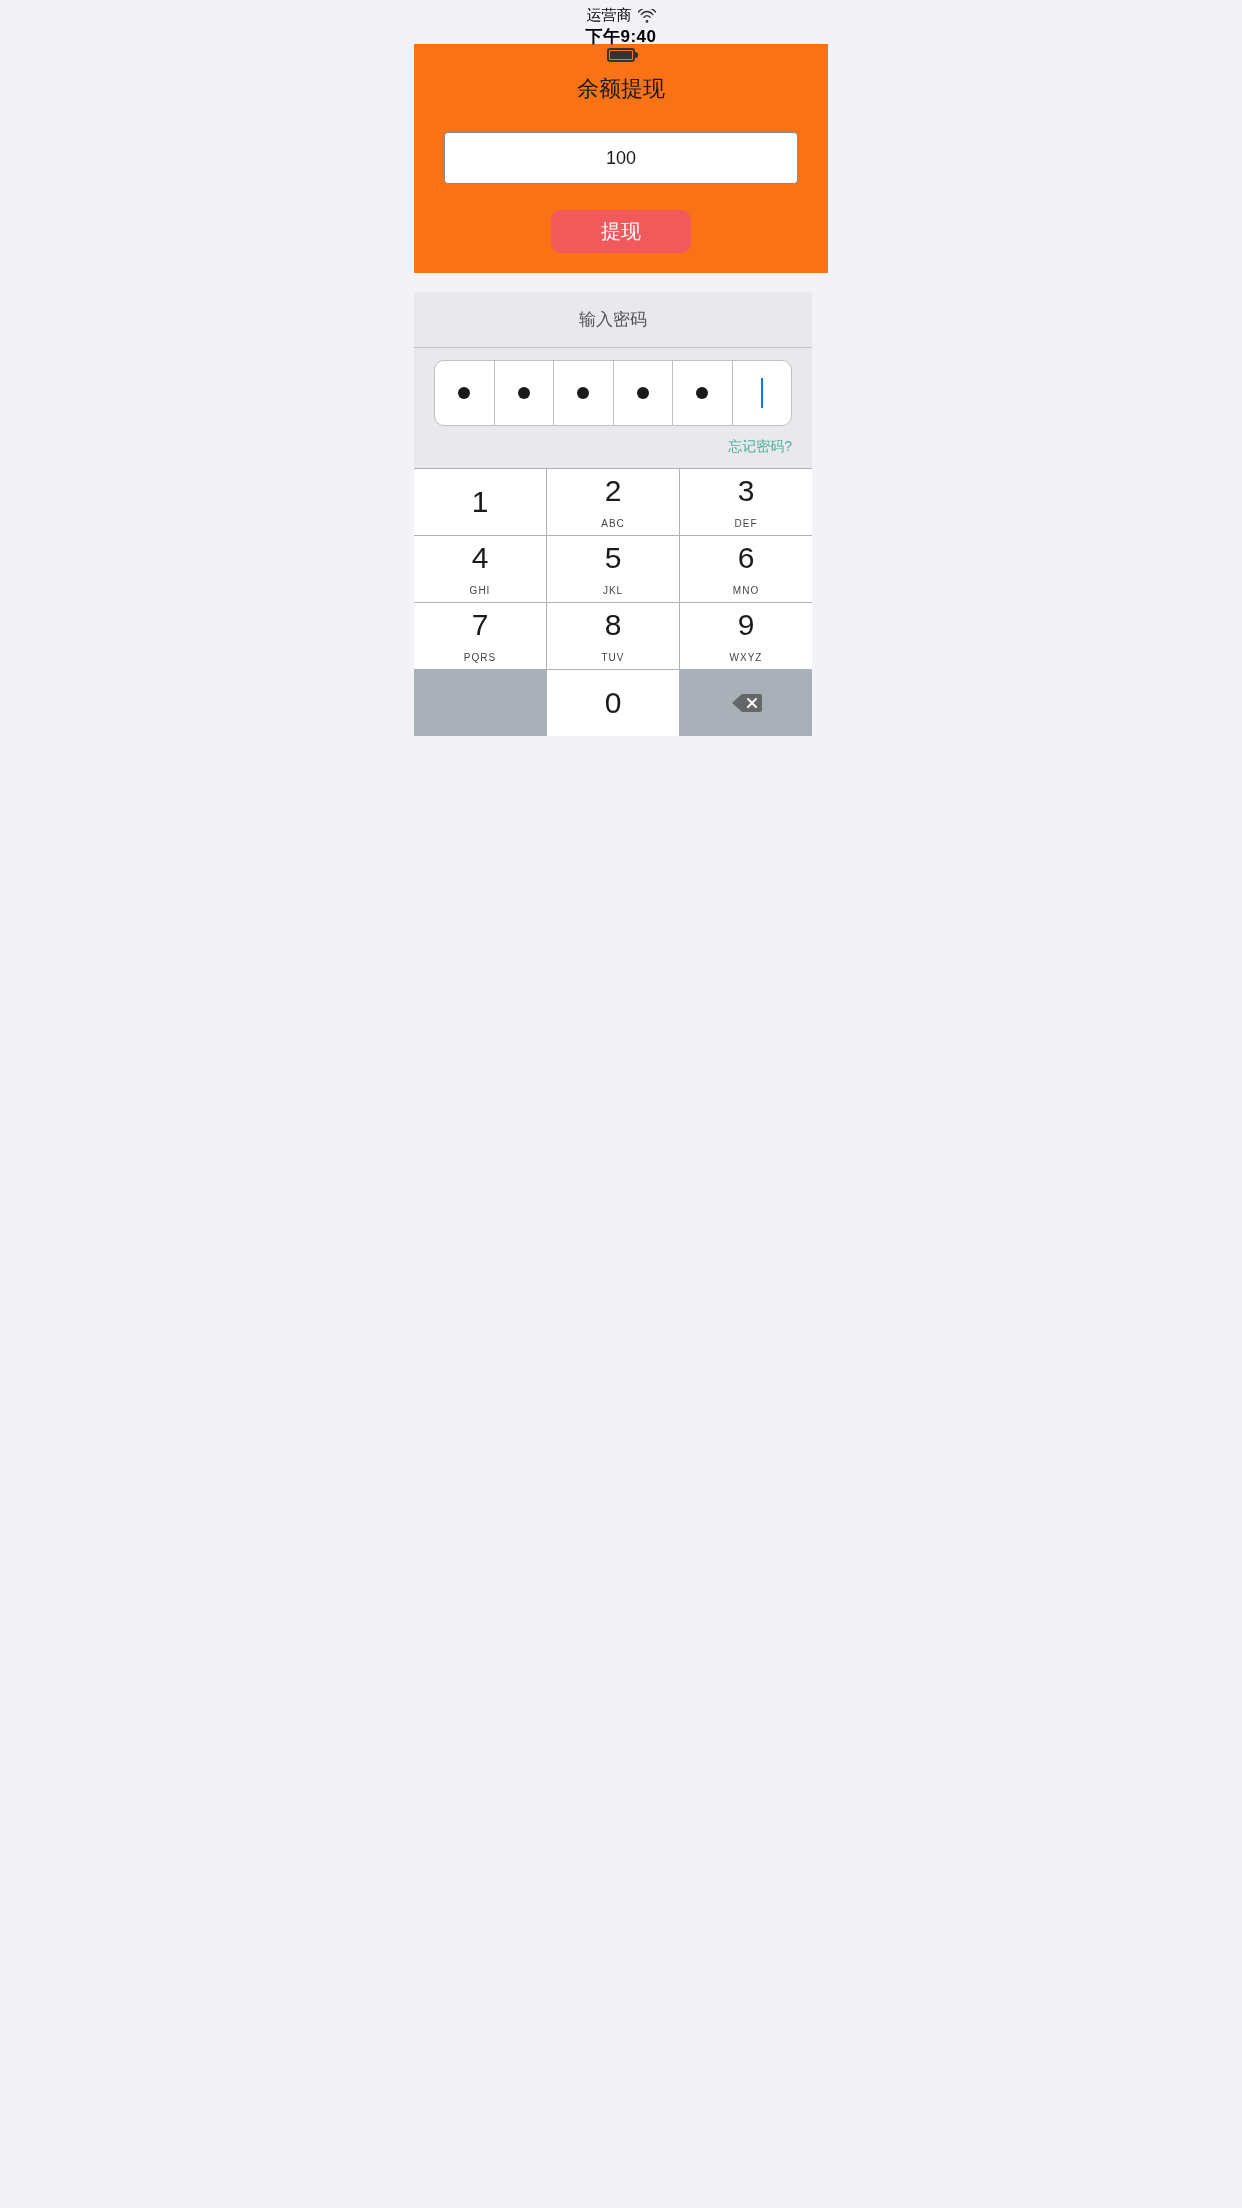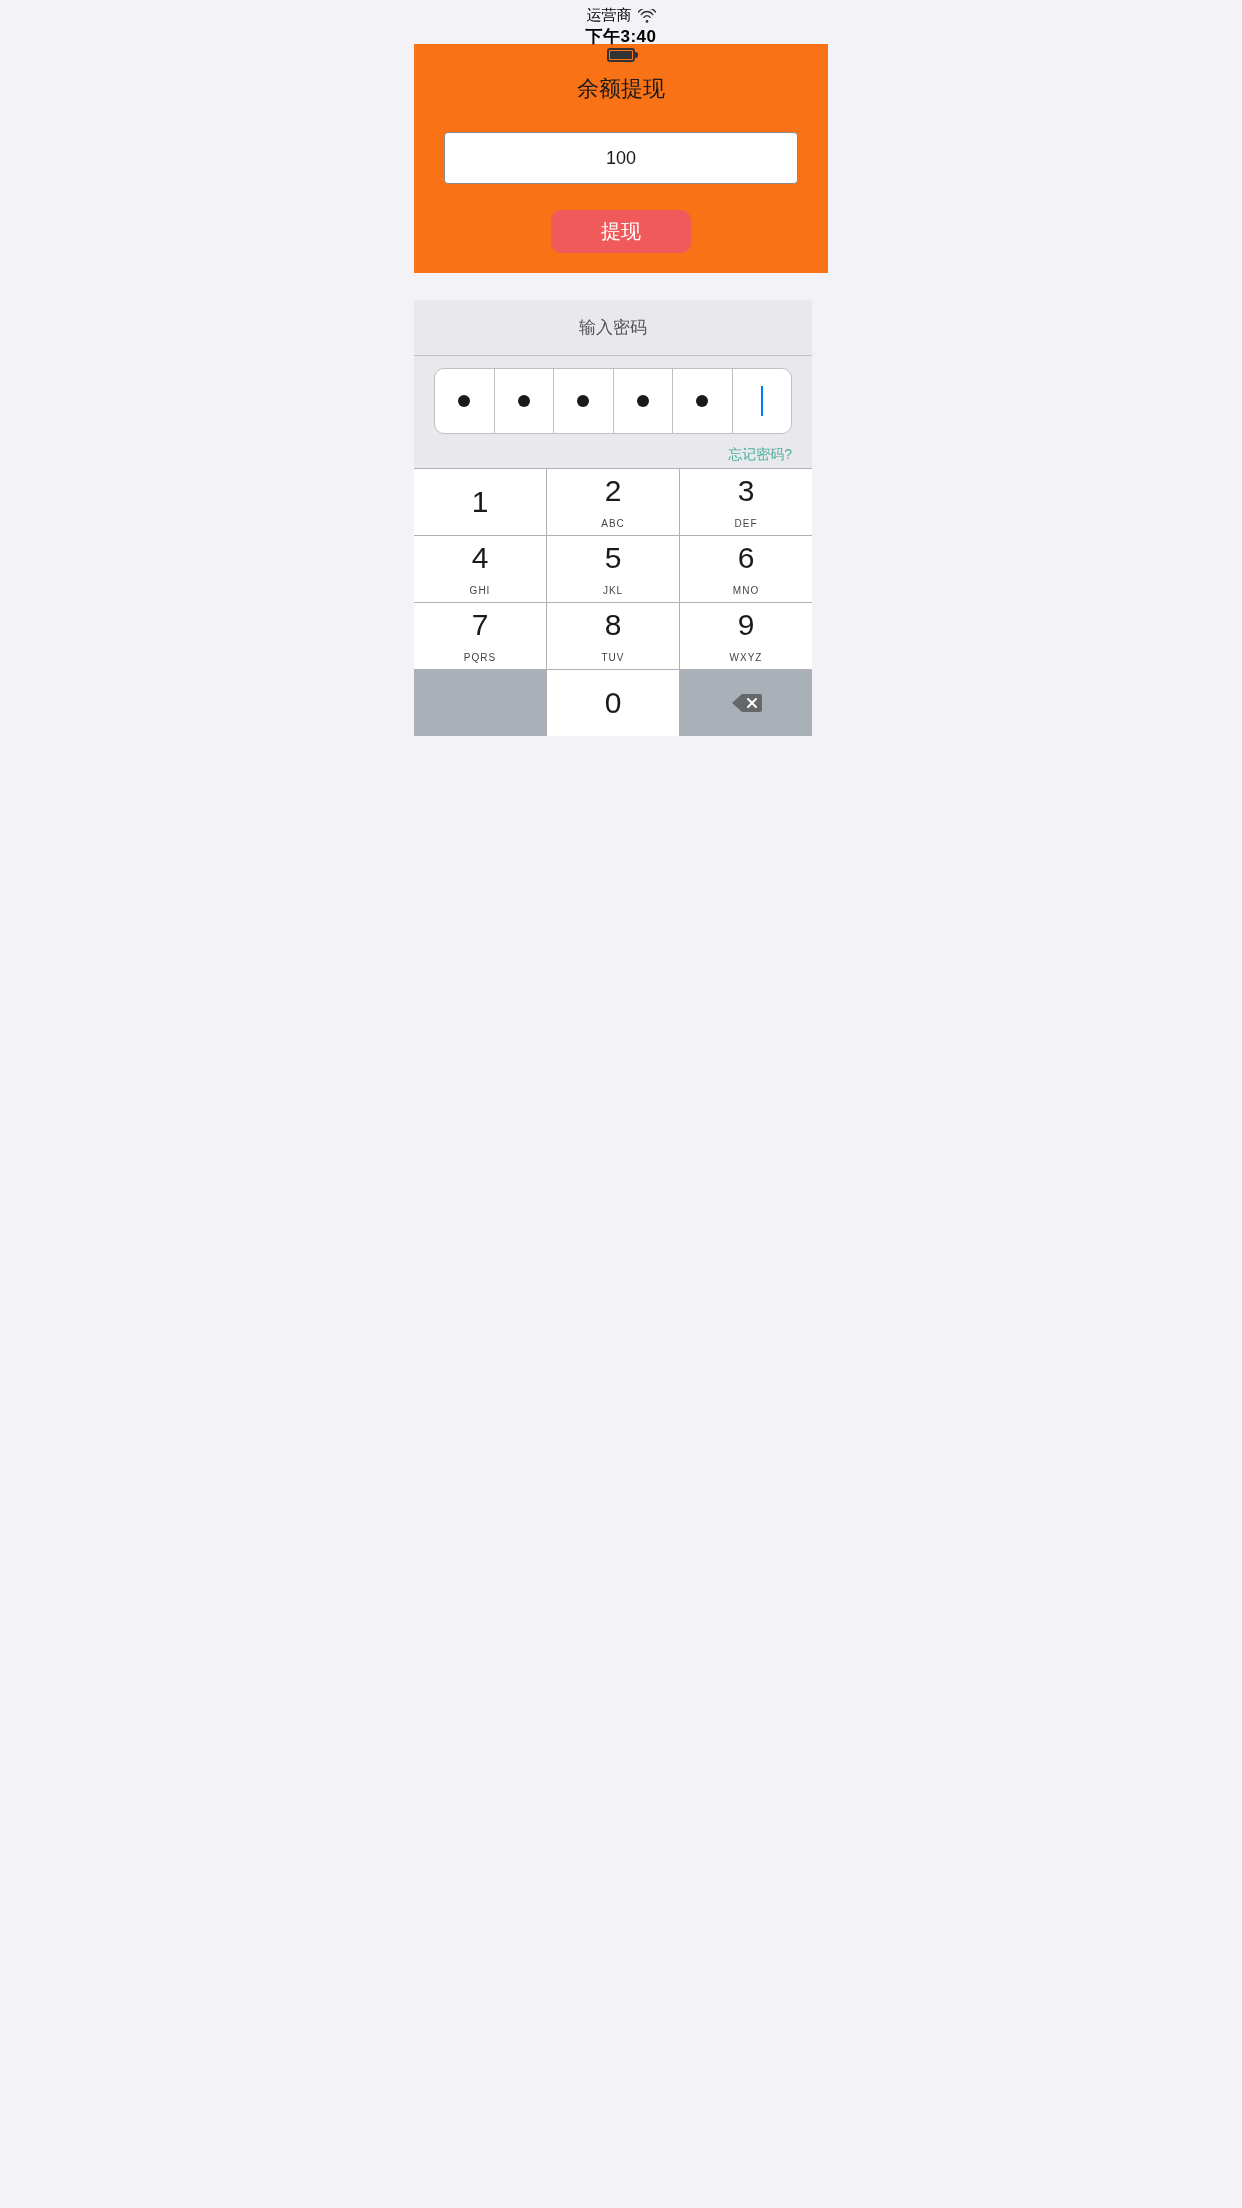--- a/index.html
+++ b/index.html
@@ -200,21 +200,21 @@
       animation: blink 1s infinite;
     }
 
     @keyframes blink {
       0%, 100% { opacity: 1; }
       50% { opacity: 0; }
     }
 
     .forgot-password {
       text-align: right;
-      padding: 4px 20px 4px;
+      padding: 4px 20px 12px;
       font-size: 14px;
       color: #4caf9a;
     }
 
     
     .numpad {
       background: #d0d0d5;
     }
 
     .numpad-row {
@@ -264,21 +264,21 @@
 <div class="status-bar">
   <div class="status-left">
     <span>运营商</span>
     <svg class="wifi-icon" viewBox="0 0 20 14" fill="none">
       <path d="M10 11.5 C10.8 11.5 11.5 12.2 11.5 13 C11.5 13.8 10.8 14.5 10 14.5 C9.2 14.5 8.5 13.8 8.5 13 C8.5 12.2 9.2 11.5 10 11.5Z" fill="#333"></path>
       <path d="M6.5 8.5 C7.5 7.2 8.7 6.5 10 6.5 C11.3 6.5 12.5 7.2 13.5 8.5" stroke="#333" stroke-width="1.5" fill="none" stroke-linecap="round"></path>
       <path d="M3.5 5.5 C5.2 3.2 7.5 2 10 2 C12.5 2 14.8 3.2 16.5 5.5" stroke="#333" stroke-width="1.5" fill="none" stroke-linecap="round"></path>
       <path d="M0.5 2.5 C3 -0.5 6.3 -2 10 -2 C13.7 -2 17 -0.5 19.5 2.5" stroke="#333" stroke-width="1.5" fill="none" stroke-linecap="round"></path>
     </svg>
   </div>
-  <div class="status-center">下午3:40</div>
+  <div class="status-center">下午9:40</div>
   <div class="status-right">
     <div class="battery">
       <div class="battery-fill"></div>
     </div>
   </div>
 </div>
 
 <div class="main-content">
   <div class="page-title">余额提现</div>
 

